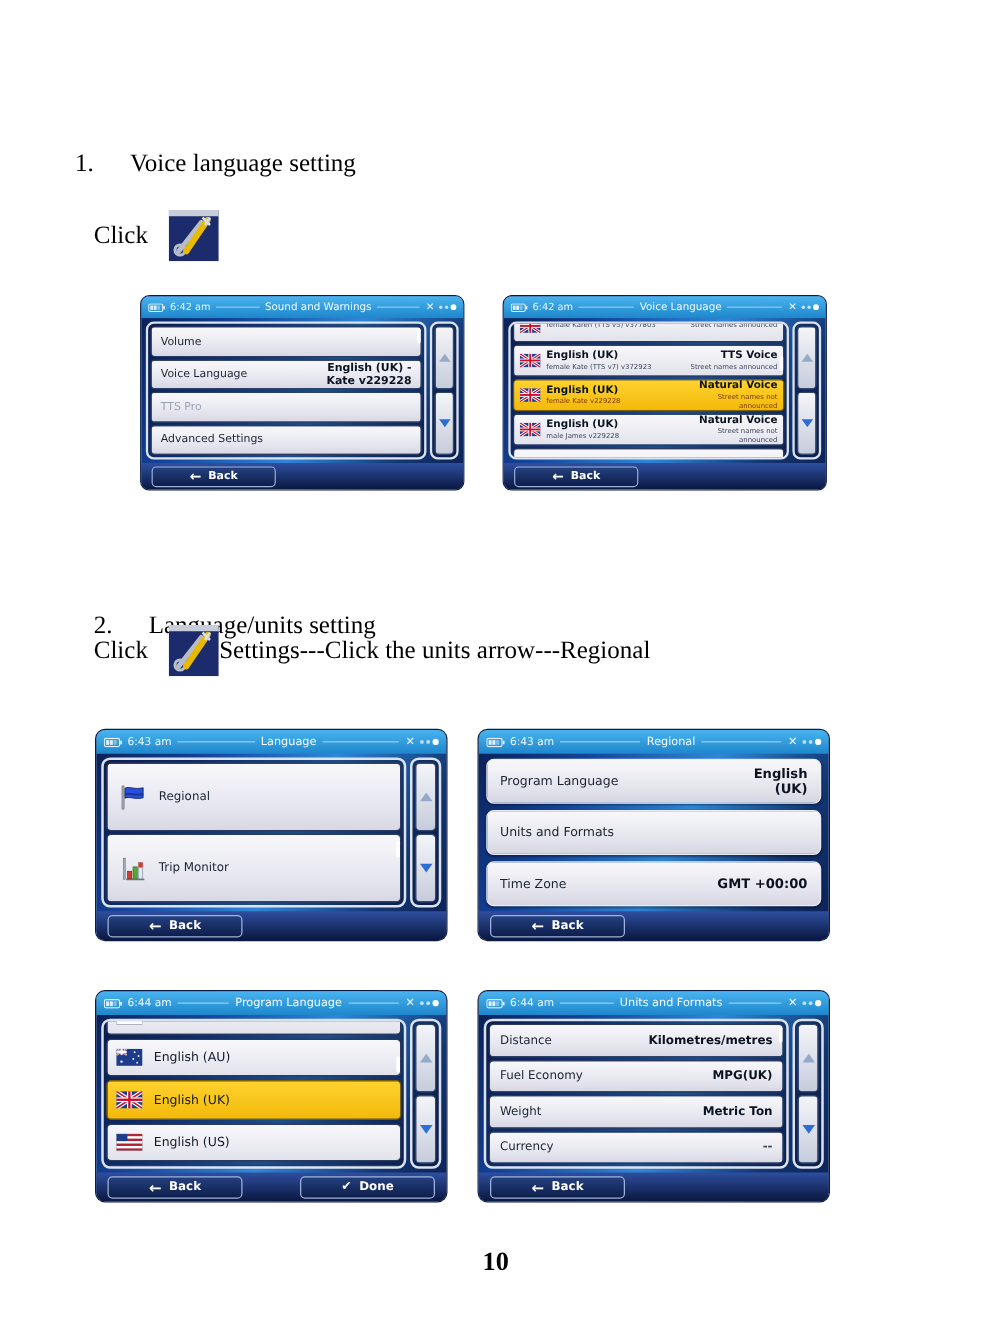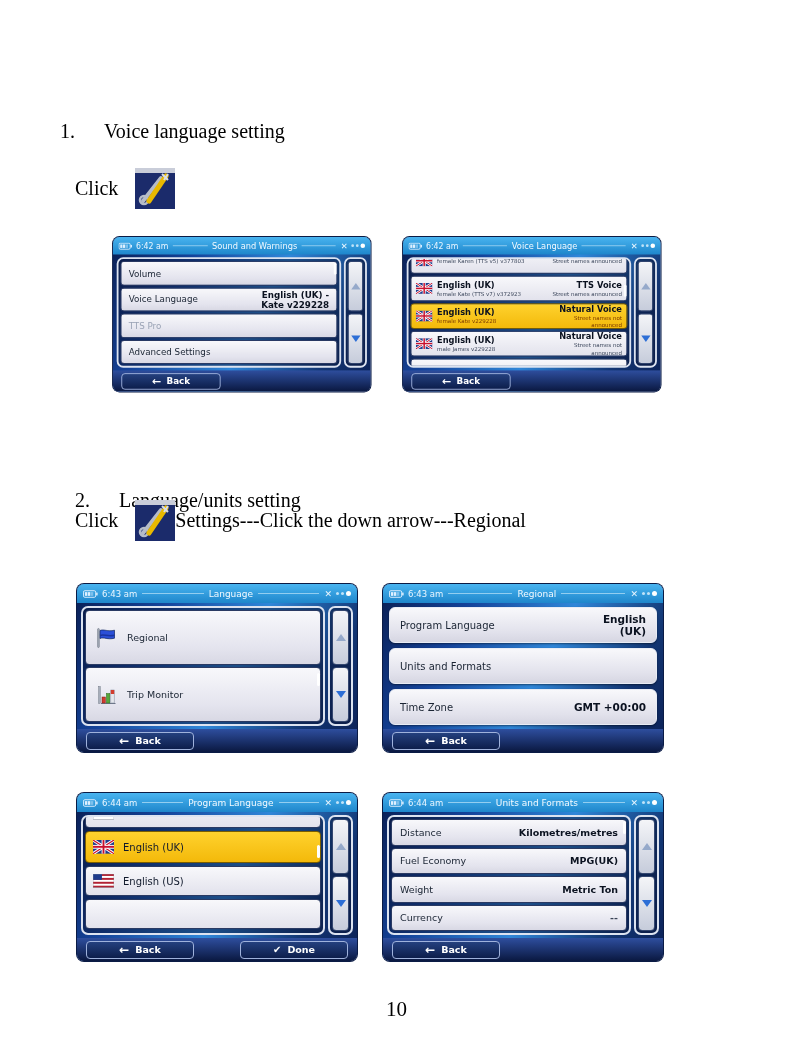--- a/index.html
+++ b/index.html
@@ -10,21 +10,21 @@
   
   .doctext { position:absolute; font-size:20px; white-space:nowrap; }
   .intro  { left:75px; top:78px; }
   .sec1   { left:60px; top:120px; }
   .sec2   { left:75px; top:452px;margin-top:37px; }
   .sec .num { display:inline-block; width:44px; }
   .steprow { position:absolute; display:flex; align-items:center; font-size:20px; }
   .step1  { left:75px; top:168px; }
   .step2  { left:75px; top:500px; }
   .steprow .tools { width:40px; height:41px; margin-left:17px; display:block; }
-  .pageno { position:absolute; top:997px; left:0; width:100%; text-align:center; font-size:21px; }
+  .pageno { position:absolute; top:997px; left:0; width:100%; text-align:center; font-size:21px;font-weight:bold; }
 
   
   .gps { position:absolute; width:280px; height:168px; border-radius:7px; overflow:hidden;
          display:flex; flex-direction:column;
          font-family:"DejaVu Sans", sans-serif;
          background:linear-gradient(118deg,#0A1E52 0%,#14439A 26%,#2F86D8 55%,#123572 82%,#0B2055 100%);
          box-shadow:0 0 0 1px #0A1B45; }
   .small { transform:scale(.92); transform-origin:0 0; }
   .s-sw { left:113px; top:237px; }
   .s-vl { left:403px; top:237px; }
@@ -218,21 +218,21 @@
       </svg>
   </div>
 
   <p class="doctext sec sec2"><span class="num">2.</span><span>Language/units setting</span></p>
 
   <div class="steprow step2">
     <span>Click</span>
     <svg class="tools" viewBox="0 0 40 41">
         <use href="#ic-tools"></use>
       </svg>
-    <span>Settings---Click the down arrow---Regional</span>
+    <span>Settings---Click the units arrow---Regional</span>
   </div>
 
   <div class="gps small s-sw">
     <div class="sb">
       <svg width="15" height="8" viewBox="0 0 16 8">
           <use href="#batt"></use>
         </svg>
       <span class="time">6:42 am</span>
       <i class="ln"></i>
         <span class="ttl">Sound and Warnings</span>
@@ -494,20 +494,26 @@
     </div>
     <div class="gbody">
       <div class="list frame">
         <span class="sind i-up"></span>
         <div class="prow prow0">
           <svg class="pflag" viewBox="0 0 20 13">
               <use href="#flag-ee"></use>
             </svg>
           <span class="plab">Eesti keel</span>
         </div>
+        <div class="prow">
+          <svg class="pflag" viewBox="0 0 20 13">
+              <use href="#flag-au"></use>
+            </svg>
+          <span class="plab">English (AU)</span>
+        </div>
         <div class="prow sel">
           <svg class="pflag" viewBox="0 0 20 13">
               <use href="#flag-uk"></use>
             </svg>
           <span class="plab">English (UK)</span>
         </div>
         <div class="prow">
           <svg class="pflag" viewBox="0 0 20 13">
               <use href="#flag-us"></use>
             </svg>

